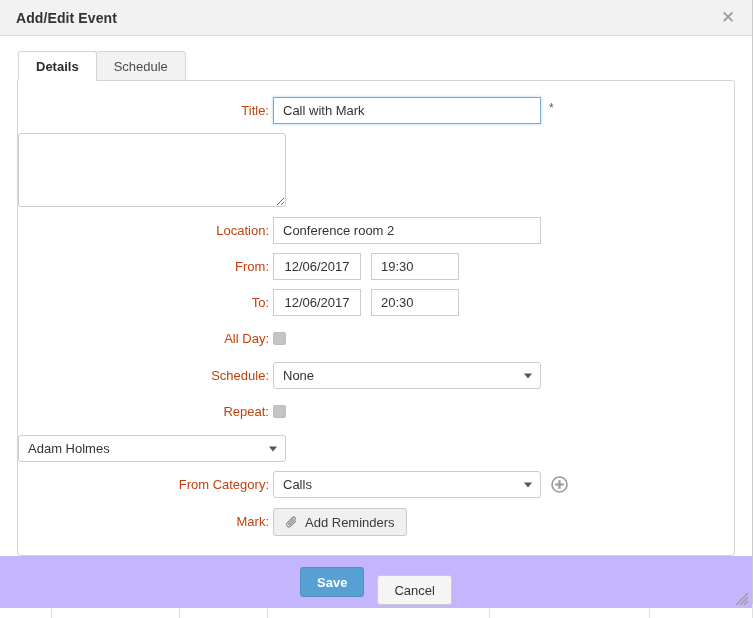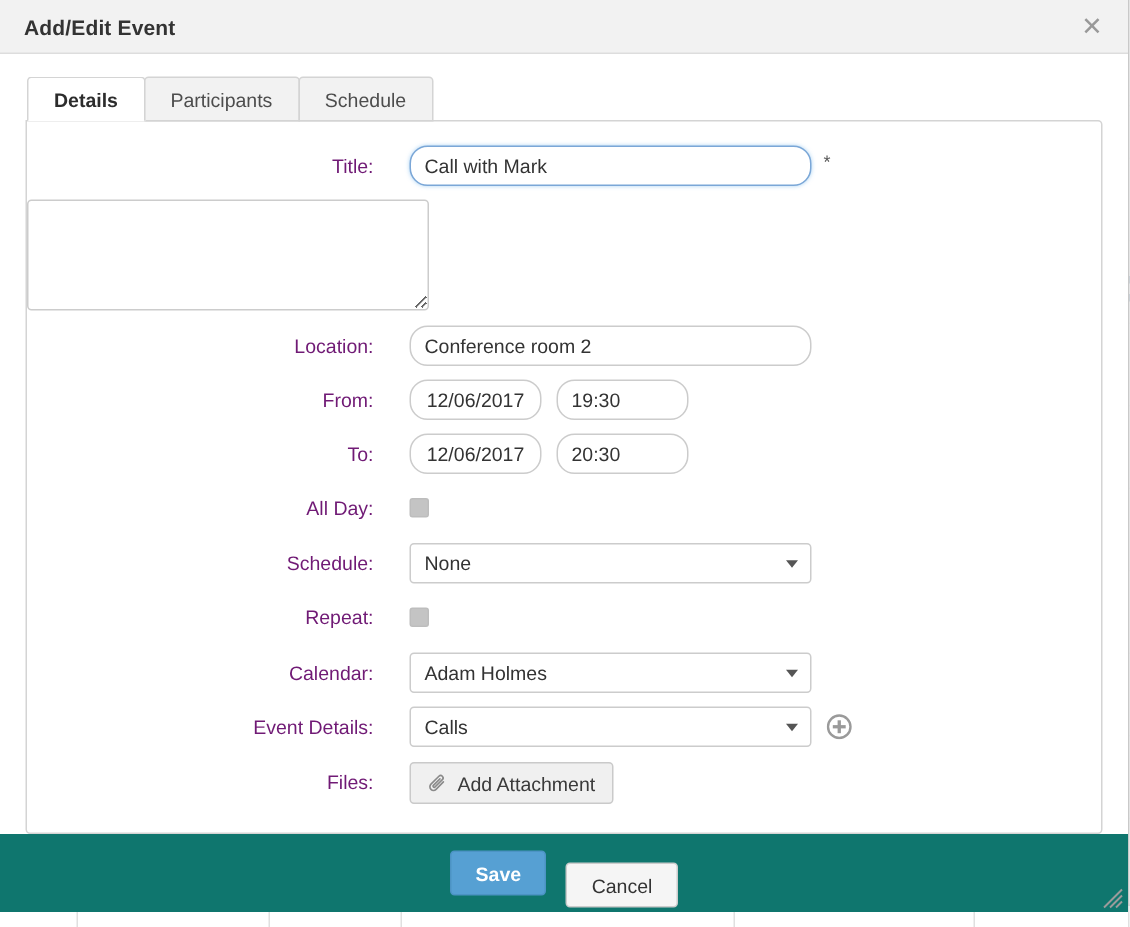--- a/index.html
+++ b/index.html
@@ -120,30 +120,30 @@
   }
 
   
   .row {
     display: flex; align-items: flex-start;
     margin-bottom: 9px;
   }
   .row-label {
     width: 255px; flex: 0 0 255px;
     text-align: right;
-    padding-right: 24px;
-    font-size: 13px; color: #701a75;
+    padding-right: 4px;
+    font-size: 13px; color: #c2410c;
     line-height: 27px;
   }
   .row-field { display: flex; align-items: flex-start; }
 
   .txt {
     height: 27px;
     border: 1px solid #cccccc;
-    border-radius: 12px;
+    border-radius: 0;
     font-size: 13px;
     color: #333333;
     padding: 0 9px;
     background: #ffffff;
     font-family: "Liberation Sans", sans-serif;
     outline: none;
   }
   .txt.wide { width: 268px; }
   .txt.focused {
     border-color: #7ba7d7;
@@ -216,21 +216,21 @@
     font-family: "Liberation Sans", sans-serif;
   }
   .clip { margin-right: 6px; display: flex; }
 
   
   #footer {
     flex: 0 0 auto;
     height: 52px;
     display: flex; align-items: center; justify-content: center;
     gap: 13px;
-    background: #0f766e;
+    background: #c4b5fd;
     position: relative;
   }
   .btn {
     height: 30px;
     border-radius: 3px;
     font-size: 13px;
     padding: 0 16px;
     display: flex; align-items: center; justify-content: center;
     cursor: pointer;
     font-family: "Liberation Sans", sans-serif;
@@ -287,21 +287,20 @@
 
   <div id="modal-header">
     <div id="modal-title">Add/Edit Event</div>
     <div id="modal-close">✕</div>
   </div>
 
   <div id="modal-body">
 
     <div id="tabs">
       <div class="tab active">Details</div>
-      <div class="tab">Participants</div>
       <div class="tab">Schedule</div>
     </div>
 
     <div id="tab-panel">
 
       <div class="row">
         <div class="row-label">Title:</div>
         <div class="row-field">
           <input class="txt wide focused" type="text" value="Call with Mark" style="">
           <span class="req-star">*</span>
@@ -355,56 +354,55 @@
       </div>
 
       <div class="row">
         <div class="row-label">Repeat:</div>
         <div class="row-field">
           <div class="chk"></div>
         </div>
       </div>
 
       <div class="row" style="margin-top:10px">
-        <div class="row-label">Calendar:</div>
         <div class="row-field">
           <div class="sel-wrap">
             <div class="sel">Adam Holmes</div>
             <span class="sel-arrow"></span>
           </div>
         </div>
       </div>
 
       <div class="row">
-        <div class="row-label">Event Details:</div>
+        <div class="row-label">From Category:</div>
         <div class="row-field">
           <div class="sel-wrap">
             <div class="sel">Calls</div>
             <span class="sel-arrow"></span>
           </div>
           <span class="add-circle">
             <svg width="17" height="17" viewBox="0 0 17 17">
               <circle cx="8.5" cy="8.5" r="7.5" fill="#ffffff" stroke="#9a9a9a" stroke-width="1.6"></circle>
               <rect x="7.4" y="4.2" width="2.2" height="8.6" fill="#9a9a9a"></rect>
               <rect x="4.2" y="7.4" width="8.6" height="2.2" fill="#9a9a9a"></rect>
             </svg>
           </span>
         </div>
       </div>
 
       <div class="row" style="margin-top:10px">
-        <div class="row-label">Files:</div>
+        <div class="row-label">Mark:</div>
         <div class="row-field">
           <div class="attach-btn">
             <span class="clip">
               <svg width="14" height="14" viewBox="0 0 14 14">
                 <path d="M10.6 6.3 L5.7 11.2 a2.4 2.4 0 0 1-3.4-3.4 L7.6 2.5 a1.6 1.6 0 0 1 2.3 2.3 L4.9 9.8 a0.8 0.8 0 0 1-1.1-1.1 L8.3 4.2" fill="none" stroke="#8a8a8a" stroke-width="1.1" stroke-linecap="round"></path>
               </svg>
             </span>
-            <span>Add Attachment</span>
+            <span>Add Reminders</span>
           </div>
         </div>
       </div>
 
     </div>
   </div>
 
   <div id="footer">
     <div class="btn btn-primary">Save</div>
     <div class="btn btn-default">Cancel</div>

